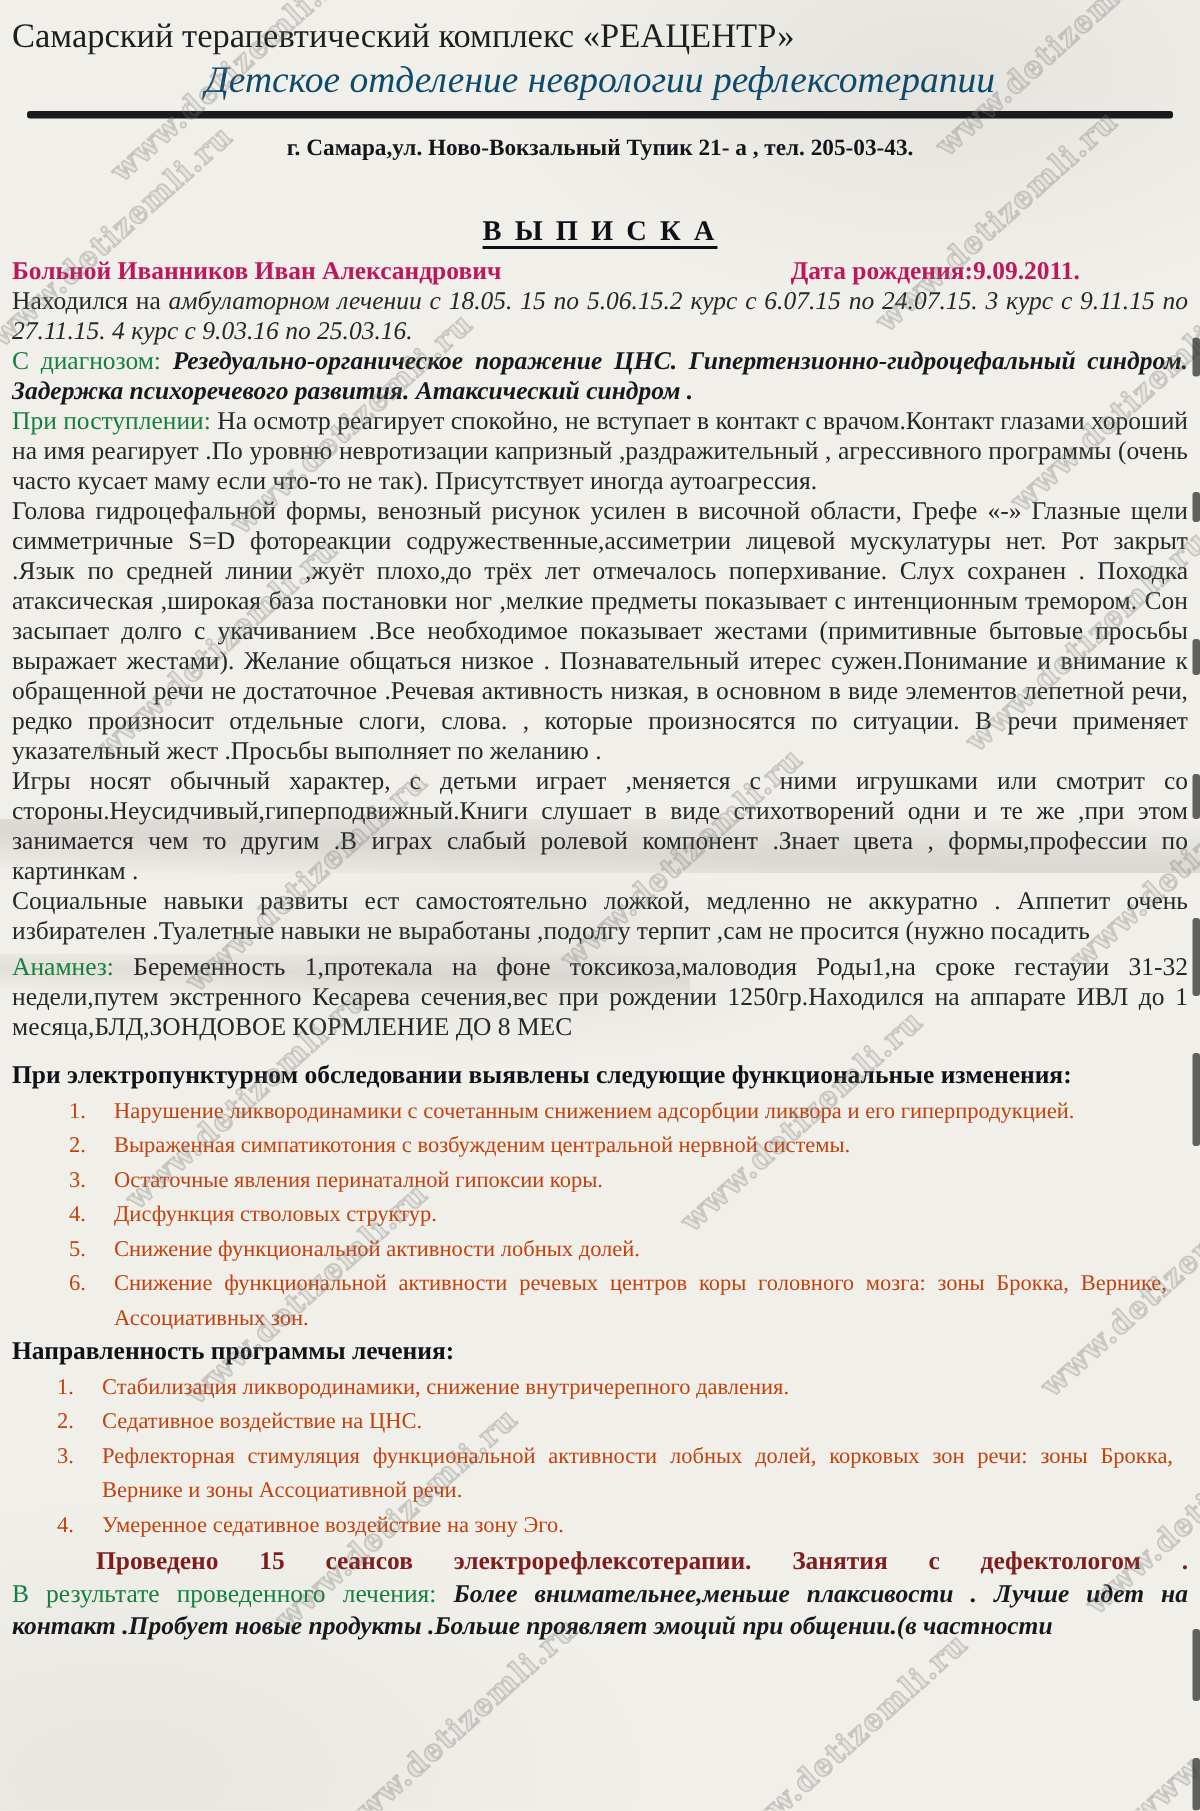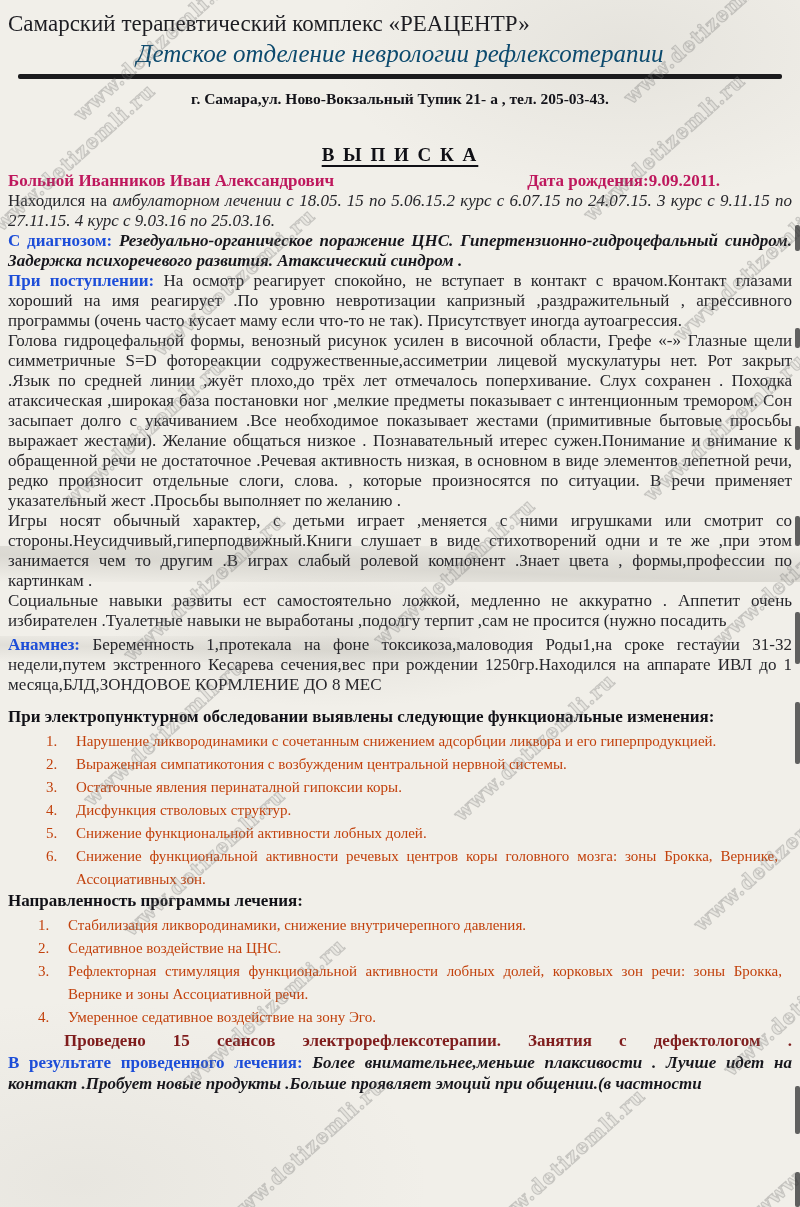--- a/index.html
+++ b/index.html
@@ -21,21 +21,21 @@
   .address{font-size:15.5px;line-height:19px;font-weight:700;text-align:center;margin-top:10px;color:#14141a;}
 
   .doc-title{margin-top:36px;text-align:center;font-weight:700;font-size:19px;line-height:22px;
     letter-spacing:2px;color:#101016;}
   .doc-title span{text-decoration:underline;text-decoration-thickness:2px;text-underline-offset:4px;}
 
   .patient-row{display:flex;margin-top:5px;font-weight:700;font-size:17px;line-height:20px;color:#be185d;}
   .patient-row .birth{margin-left:auto;margin-right:72px;white-space:nowrap;}
 
   p.body{margin:0;font-size:17px;line-height:20px;text-align:justify;}
-  .b{font-weight:700;color:#1d4ed8;}
+  .b{font-weight:400;color:#15803d;}
   .i{font-style:italic;}
   .bi{font-weight:700;font-style:italic;color:#17171d;}
 
   .gap-s{height:4px;} .gap-m{height:12px;}
 
   .heading{font-weight:700;font-size:17px;line-height:20px;color:#111117;margin:0;text-align:justify;}
 
   .nlist{margin:3px 0 0 0;}
   .nlist .li{font-size:15px;line-height:23px;text-align:justify;
     padding-left:68px;padding-right:14px;text-indent:-30px;color:#c2410c;}

